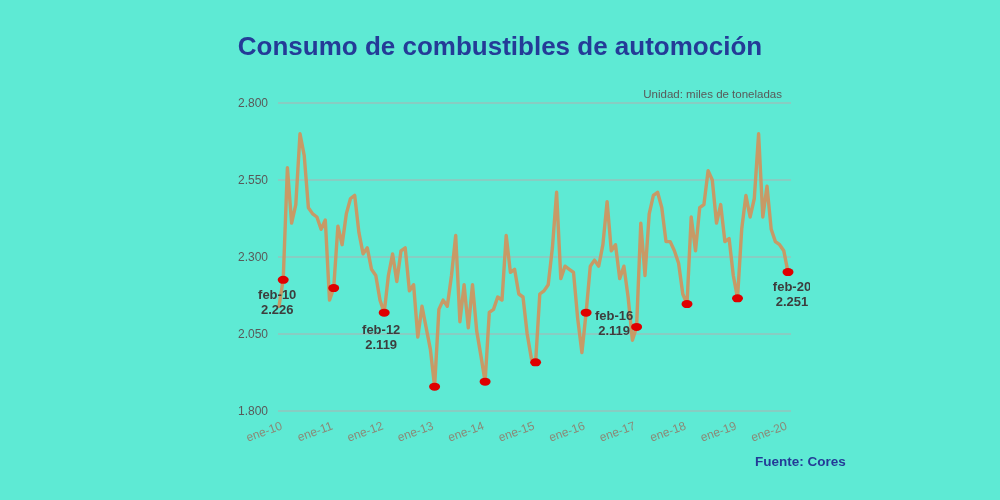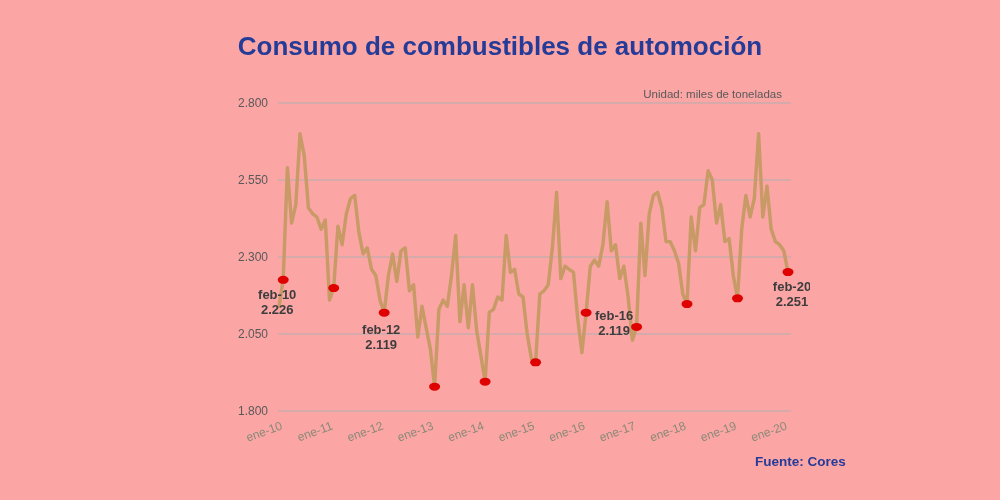--- a/index.html
+++ b/index.html
@@ -1,17 +1,17 @@
 <!DOCTYPE html>
 <html><head>
 <meta charset="utf-8">
 <style>
   html,body{margin:0;padding:0;background:#ffffff;}
   .page{
-    position:relative;width:1000px;height:500px;overflow:hidden;background:#fca5a5;
+    position:relative;width:1000px;height:500px;overflow:hidden;background:#5eead4;
     font-family:"Liberation Sans",sans-serif;
   }
   .title{
     position:absolute;left:0;top:31px;width:1000px;text-align:center;
     font-size:26px;font-weight:bold;letter-spacing:0px;
   }
   .unit{
     position:absolute;right:218px;top:88px;font-size:11.5px;
   }
   .source{

